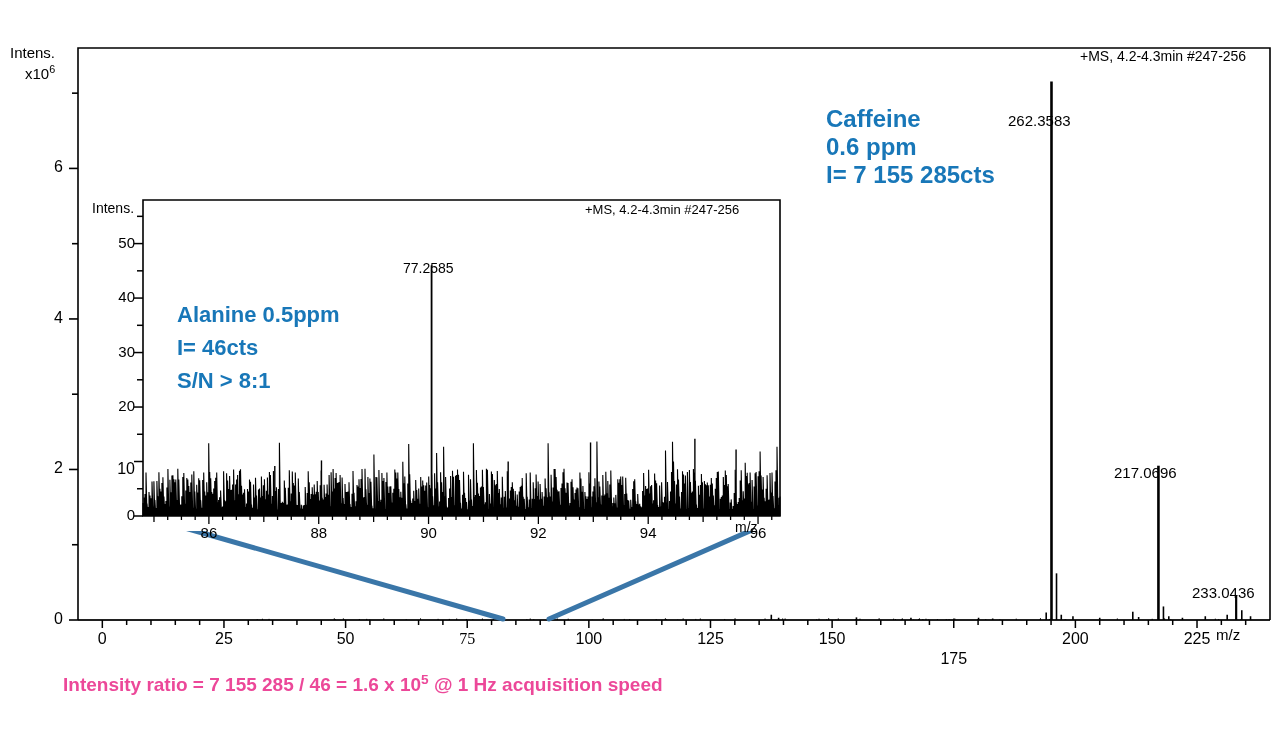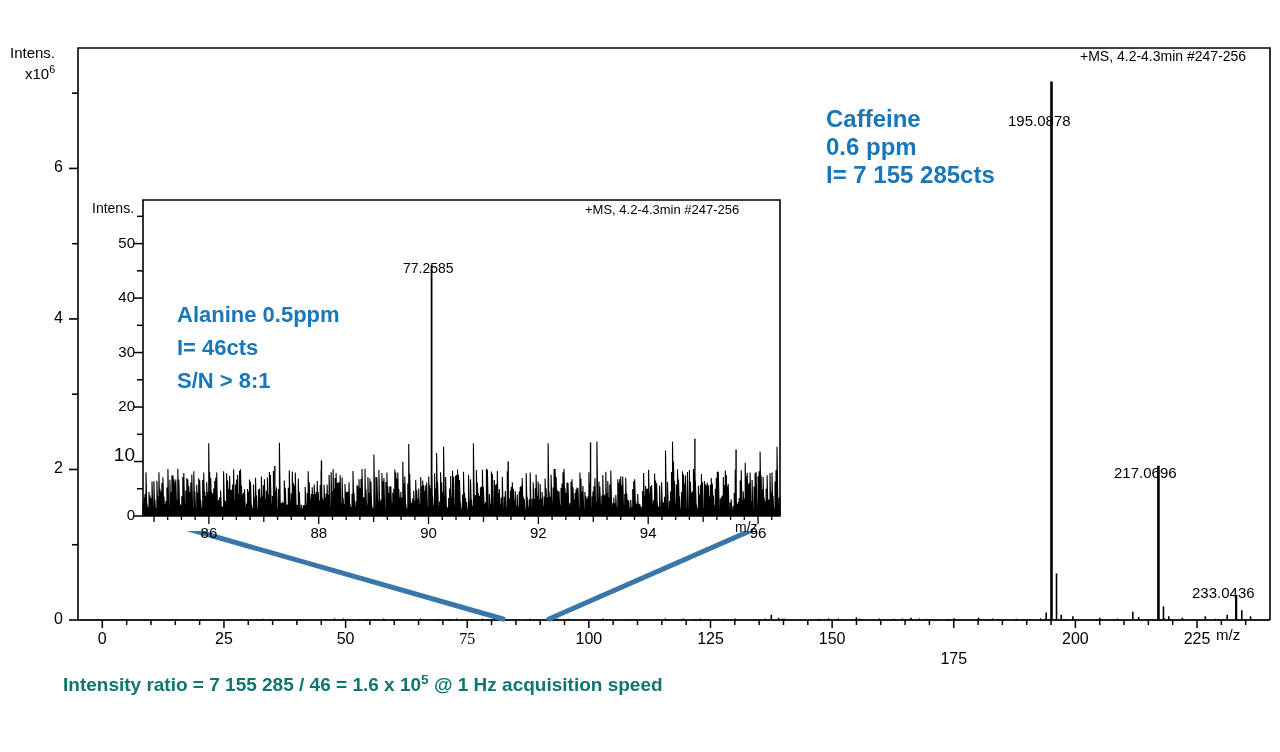--- a/index.html
+++ b/index.html
@@ -46,21 +46,21 @@
     white-space: nowrap;
   }
   .annot {
     position: absolute;
     color: #1877b8;
     font-weight: bold;
     white-space: nowrap;
   }
   .caption {
     position: absolute;
-    color: #0f766e;
+    color: #ec4899;
     font-weight: bold;
     font-size: 19px;
     white-space: nowrap;
   }
   .inset-box {
     position: absolute;
     background: #ffffff;
   }
   svg { display: block; }
   .sup { font-size: 0.72em; vertical-align: super; }
@@ -260,21 +260,21 @@
     <span>Intens.</span>
   </div>
   <div class="axis-text" style="left:25px; top:63px;">
     <span>x10</span><span class="sup">6</span>
   </div>
 
   <div class="header-label" style="left:1080px; top:48px;">+MS, 4.2-4.3min #247-256</div>
 
   <div class="tick-label" style="left:1216px; top:626px; font-size:15px;">m/z</div>
 
-  <div class="peak-label" style="left:1008px; top:112px;">195.0878</div>
+  <div class="peak-label" style="left:1008px; top:112px;">262.3583</div>
   <div class="peak-label" style="left:1114px; top:464px;">217.0696</div>
   <div class="peak-label" style="left:1192px; top:584px;">233.0436</div>
 
   <div class="annot" style="left:826px; top:105px; font-size:24px; line-height:28px;">
     <div>Caffeine</div>
     <div>0.6 ppm</div>
     <div>I= 7 155 285cts</div>
   </div>
 
   <div class="inset-box" style="left:90px; top:186px; width:700px; height:345px;">
@@ -368,21 +368,21 @@
     </div>
 
     <div class="tick-label" style="left:645px; top:333px; font-size:14px;">m/z</div>
   <div class="tick-label" style="left:90.89655172413804px; top:338px; width:56px; font-size:15px;">86</div>
       <div class="tick-label" style="left:200.7241379310345px; top:338px; width:56px; font-size:15px;">88</div>
       <div class="tick-label" style="left:310.551724137931px; top:338px; width:56px; font-size:15px;">90</div>
       <div class="tick-label" style="left:420.37931034482745px; top:338px; width:56px; font-size:15px;">92</div>
       <div class="tick-label" style="left:530.206896551724px; top:338px; width:56px; font-size:15px;">94</div>
       <div class="tick-label" style="left:640.0344827586204px; top:338px; width:56px; font-size:15px;">96</div>
       <div class="tick-label" style="left:-3px; top:320px; width:48px; text-align:right; font-size:15px;">0</div>
-      <div class="tick-label" style="left:-3px; top:258px; width:48px; text-align:right; font-size:19px;">10</div>
+      <div class="tick-label" style="left:-3px; top:274px; width:48px; text-align:right; font-size:16px;">10</div>
       <div class="tick-label" style="left:-3px; top:211.0344827586207px; width:48px; text-align:right; font-size:15px;">20</div>
       <div class="tick-label" style="left:-3px; top:156.55172413793102px; width:48px; text-align:right; font-size:15px;">30</div>
       <div class="tick-label" style="left:-3px; top:102.06896551724137px; width:48px; text-align:right; font-size:15px;">40</div>
       <div class="tick-label" style="left:-3px; top:47.586206896551744px; width:48px; text-align:right; font-size:15px;">50</div>
     </div>
 
   <div class="caption" style="left:63px; top:672px;"><span>Intensity ratio = 7 155 285 / 46 = 1.6 x 10</span><span class="sup">5</span><span> @ 1 Hz acquisition speed</span></div>
 
 <div class="tick-label" style="left:72.3265306122449px; top:630px; width:60px;">0</div>
     <div class="tick-label" style="left:193.9591836734694px; top:630px; width:60px;">25</div>

